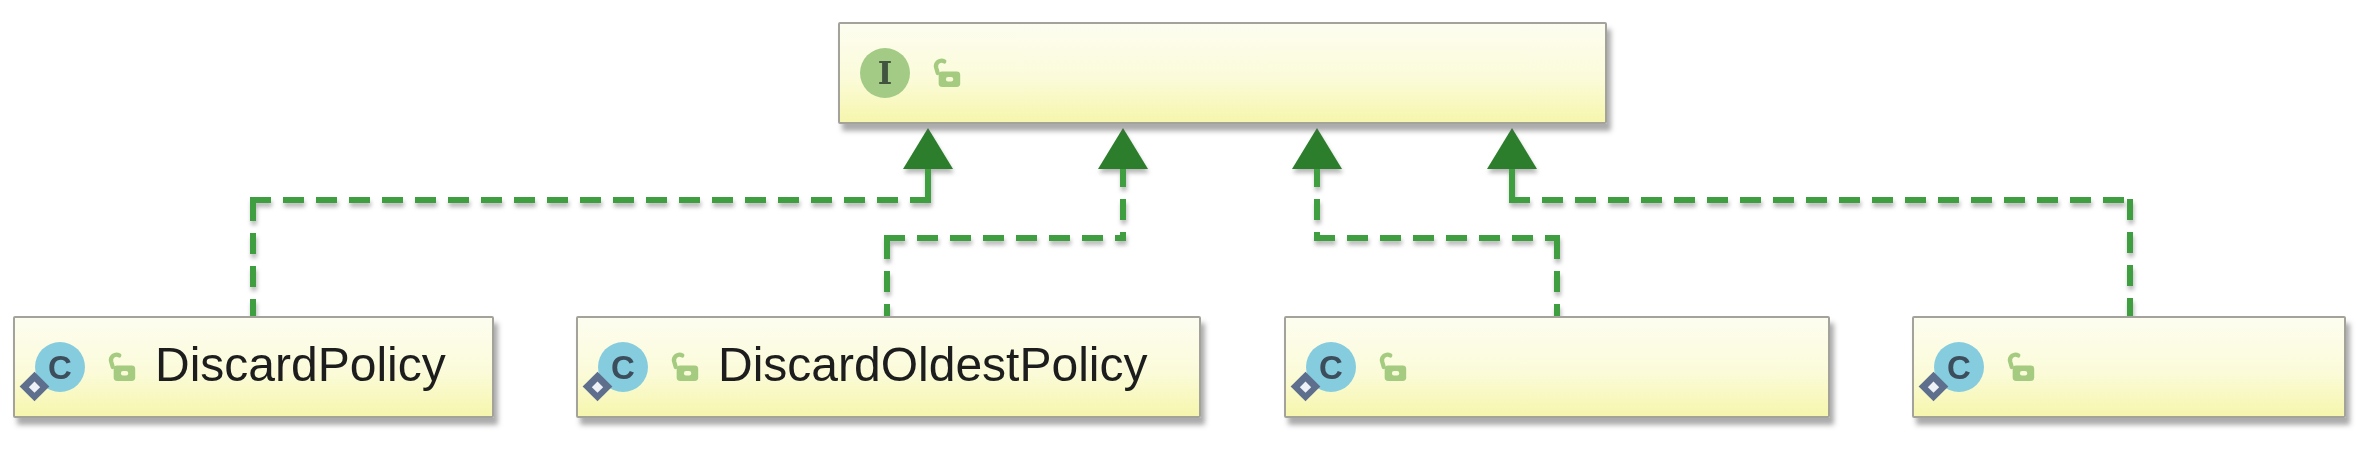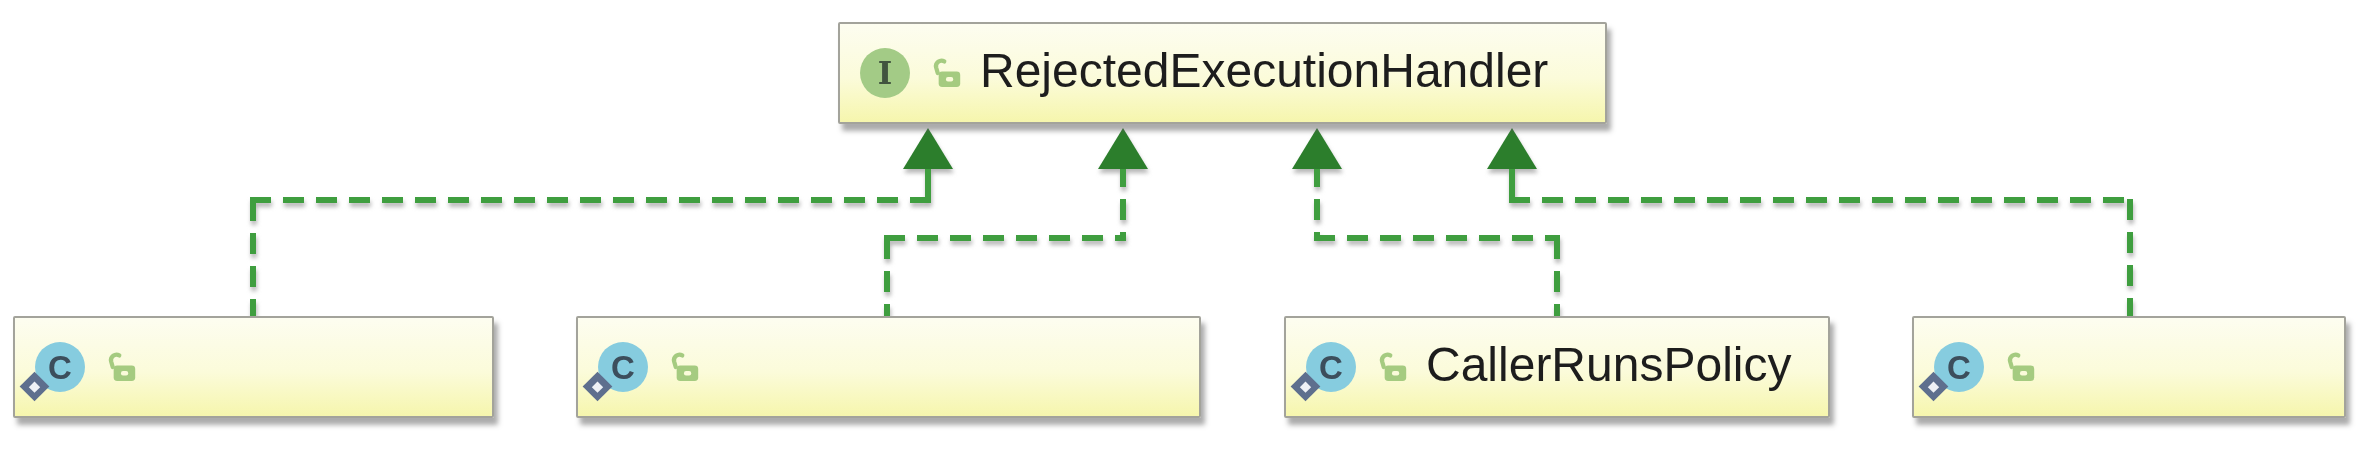--- a/index.html
+++ b/index.html
@@ -129,70 +129,70 @@
     <span class="type-circle iface">
       <span class="glyph">I</span>
     </span>
     <span class="lock">
       <svg viewBox="0 0 24 24" aria-hidden="true">
         <path d="M7.4 12 L7.4 8.4 A3.5 3.5 0 0 1 13.4 6.1" fill="none" stroke="currentColor" stroke-width="2.7" stroke-linecap="round" transform="rotate(-16 7.4 12)"></path>
         <rect x="8" y="11" width="13.6" height="9.8" rx="2.2" fill="currentColor"></rect>
         <rect x="12.6" y="14.6" width="4.6" height="2.8" rx="1.3" fill="#fbfbda"></rect>
       </svg>
     </span>
-    <span class="label">RejectedExecutionHandler</span>
   </div>
 
   <div class="node" id="n-impl0">
     <span class="type-circle cls">
       <span class="glyph">C</span>
       <span class="static-diamond">
           <span class="inner"></span>
         </span>
     </span>
     <span class="lock">
       <svg viewBox="0 0 24 24" aria-hidden="true">
         <path d="M7.4 12 L7.4 8.4 A3.5 3.5 0 0 1 13.4 6.1" fill="none" stroke="currentColor" stroke-width="2.7" stroke-linecap="round" transform="rotate(-16 7.4 12)"></path>
         <rect x="8" y="11" width="13.6" height="9.8" rx="2.2" fill="currentColor"></rect>
         <rect x="12.6" y="14.6" width="4.6" height="2.8" rx="1.3" fill="#fbfbda"></rect>
       </svg>
     </span>
+    <span class="label">DiscardPolicy</span>
   </div>
 
   <div class="node" id="n-impl1">
     <span class="type-circle cls">
       <span class="glyph">C</span>
       <span class="static-diamond">
           <span class="inner"></span>
         </span>
     </span>
     <span class="lock">
       <svg viewBox="0 0 24 24" aria-hidden="true">
         <path d="M7.4 12 L7.4 8.4 A3.5 3.5 0 0 1 13.4 6.1" fill="none" stroke="currentColor" stroke-width="2.7" stroke-linecap="round" transform="rotate(-16 7.4 12)"></path>
         <rect x="8" y="11" width="13.6" height="9.8" rx="2.2" fill="currentColor"></rect>
         <rect x="12.6" y="14.6" width="4.6" height="2.8" rx="1.3" fill="#fbfbda"></rect>
       </svg>
     </span>
+    <span class="label">DiscardOldestPolicy</span>
   </div>
 
   <div class="node" id="n-impl2">
     <span class="type-circle cls">
       <span class="glyph">C</span>
       <span class="static-diamond">
           <span class="inner"></span>
         </span>
     </span>
     <span class="lock">
       <svg viewBox="0 0 24 24" aria-hidden="true">
         <path d="M7.4 12 L7.4 8.4 A3.5 3.5 0 0 1 13.4 6.1" fill="none" stroke="currentColor" stroke-width="2.7" stroke-linecap="round" transform="rotate(-16 7.4 12)"></path>
         <rect x="8" y="11" width="13.6" height="9.8" rx="2.2" fill="currentColor"></rect>
         <rect x="12.6" y="14.6" width="4.6" height="2.8" rx="1.3" fill="#fbfbda"></rect>
       </svg>
     </span>
-    <span class="label">CallerRunsPolicy</span>
   </div>
 
   <div class="node" id="n-impl3">
     <span class="type-circle cls">
       <span class="glyph">C</span>
       <span class="static-diamond">
           <span class="inner"></span>
         </span>
     </span>
     <span class="lock">

